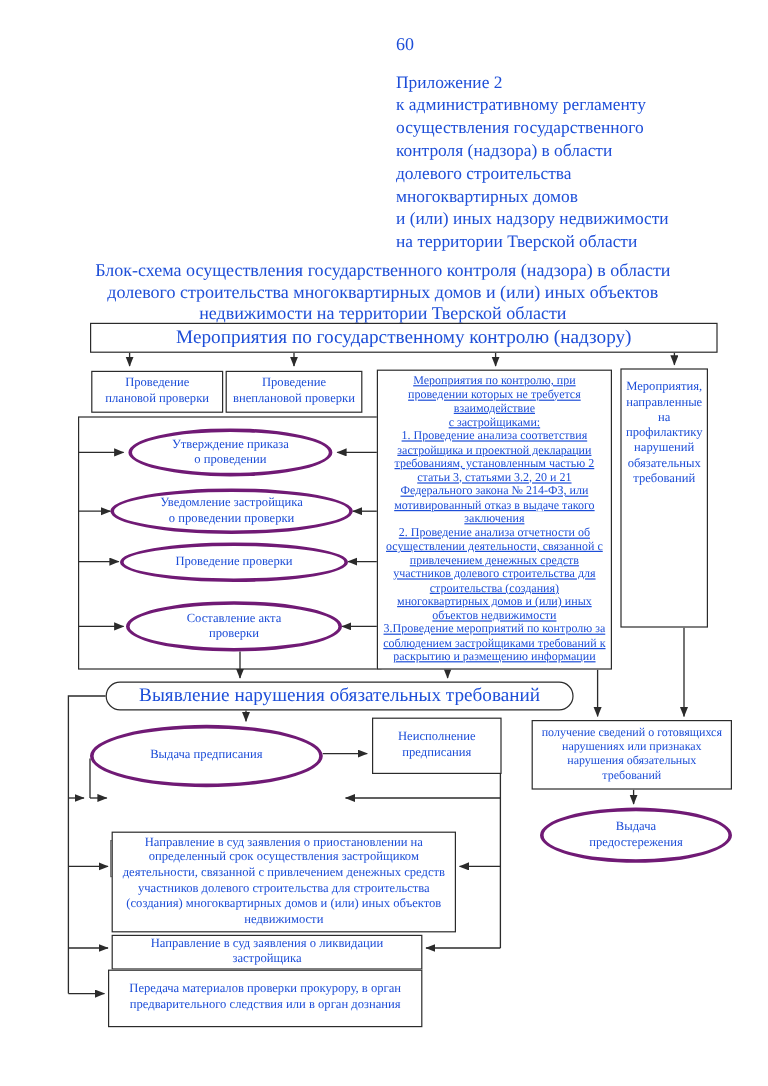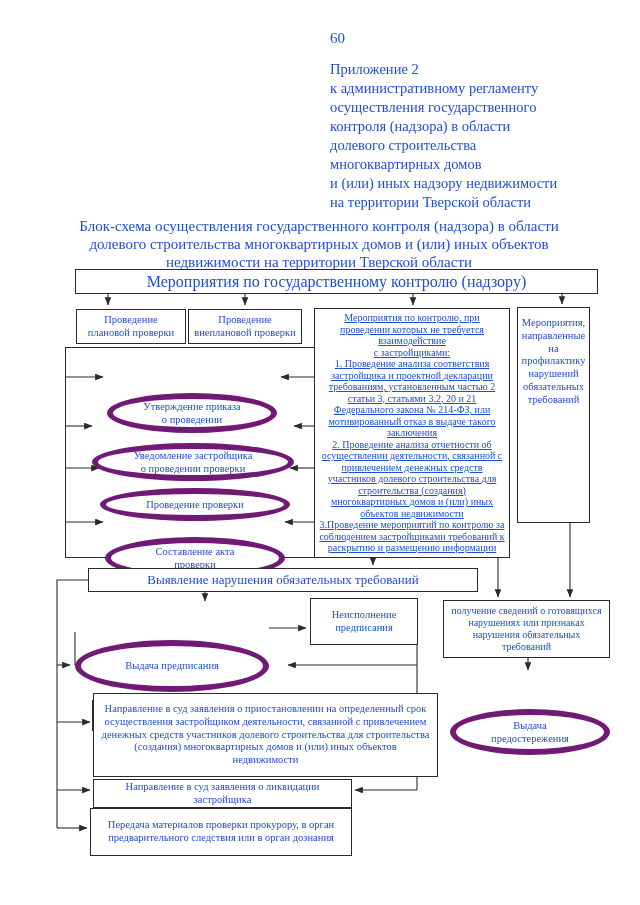--- a/index.html
+++ b/index.html
@@ -14,23 +14,23 @@
   .box{
     position:absolute;border:1px solid #2b2b2b;background:#ffffff;
     display:flex;align-items:center;justify-content:center;
     text-align:center;box-sizing:border-box;z-index:2;line-height:1.22;
   }
   .frame{
     position:absolute;border:1px solid #2b2b2b;background:transparent;
     box-sizing:border-box;z-index:1;
   }
   .ell{
-    position:absolute;border:6px solid #701a75;border-radius:50%;
+    position:absolute;border:3px solid #701a75;border-radius:50%;
     background:#ffffff;display:flex;align-items:center;justify-content:center;
-    text-align:center;box-sizing:border-box;z-index:2;line-height:1.25;margin-top:36px;
+    text-align:center;box-sizing:border-box;z-index:2;line-height:1.25;
   }
   svg.wires{position:absolute;left:0;top:0;z-index:1;pointer-events:none;}
   .hdr-line{display:block;}
 </style>
 </head>
 <body>
 
 <div class="page">
 
   <div class="abs" style="left:330px;top:30px;font-size:15px;">60</div>
@@ -123,34 +123,34 @@
 проверки</div>
 
   <div class="box pre" style="left:314px;top:308px;width:196px;height:250px;font-size:10px;line-height:11.5px;align-items:flex-start;padding:3px 4px;overflow:hidden;text-decoration:underline;">Мероприятия по контролю, при проведении которых не требуется взаимодействие
 с застройщиками:
 1. Проведение анализа соответствия застройщика и проектной декларации требованиям, установленным частью 2 статьи 3, статьями 3.2, 20 и 21 Федерального закона № 214-ФЗ, или мотивированный отказ в выдаче такого заключения
 2. Проведение анализа отчетности об осуществлении деятельности, связанной с привлечением денежных средств участников долевого строительства для строительства (создания) многоквартирных домов и (или) иных объектов недвижимости
 3.Проведение мероприятий по контролю за соблюдением застройщиками требований к раскрытию и размещению информации</div>
 
   <div class="box" style="left:517px;top:307px;width:73px;height:216px;font-size:10.5px;align-items:flex-start;padding-top:9px;">Мероприятия, направленные на профилактику нарушений обязательных требований</div>
 
-  <div class="box" style="left:88px;top:568px;width:390px;height:24px;font-size:13px;">Выявление нарушения обязательных требований</div>
+  <div class="box" style="left:88px;top:568px;width:390px;height:24px;font-size:16px;border-radius:12px;">Выявление нарушения обязательных требований</div>
 
   <div class="ell" style="left:75px;top:604px;width:194px;height:52px;font-size:10.5px;">Выдача предписания</div>
 
   <div class="box pre" style="left:310px;top:598px;width:108px;height:47px;font-size:10.5px;">Неисполнение
 предписания</div>
 
   <div class="box" style="left:443px;top:600px;width:167px;height:58px;font-size:10px;padding:1px 6px;">получение сведений о готовящихся нарушениях или признаках нарушения обязательных требований</div>
 
   <div class="ell pre" style="left:450px;top:673px;width:160px;height:46px;font-size:10.5px;">Выдача
 предостережения</div>
 
   <div class="box" style="left:92px;top:653px;width:193px;height:31px;font-size:10.5px;padding:0 8px;margin-top:47px;">Привлечение виновных лиц к административной ответственности</div>
 
-  <div class="box" style="left:93px;top:693px;width:345px;height:84px;font-size:10.5px;padding:1px 6px;">Направление в суд заявления о приостановлении на определенный срок осуществления застройщиком деятельности, связанной с привлечением денежных средств участников долевого строительства для строительства (создания) многоквартирных домов и (или) иных объектов недвижимости</div>
+  <div class="box" style="left:93px;top:693px;width:287px;height:84px;font-size:10.5px;padding:1px 6px;">Направление в суд заявления о приостановлении на определенный срок осуществления застройщиком деятельности, связанной с привлечением денежных средств участников долевого строительства для строительства (создания) многоквартирных домов и (или) иных объектов недвижимости</div>
 
   <div class="box pre" style="left:93px;top:779px;width:259px;height:29px;font-size:10.5px;">Направление в суд заявления о ликвидации
 застройщика</div>
 
   <div class="box" style="left:90px;top:808px;width:262px;height:48px;font-size:10.5px;padding:0 8px;">Передача материалов проверки прокурору, в орган предварительного следствия или в орган дознания</div>
 
 </div>
 
 </body></html>

